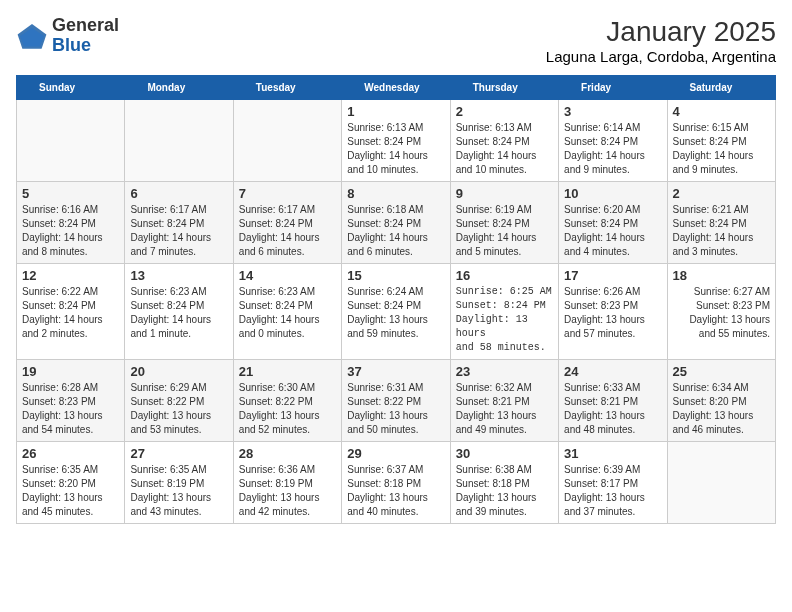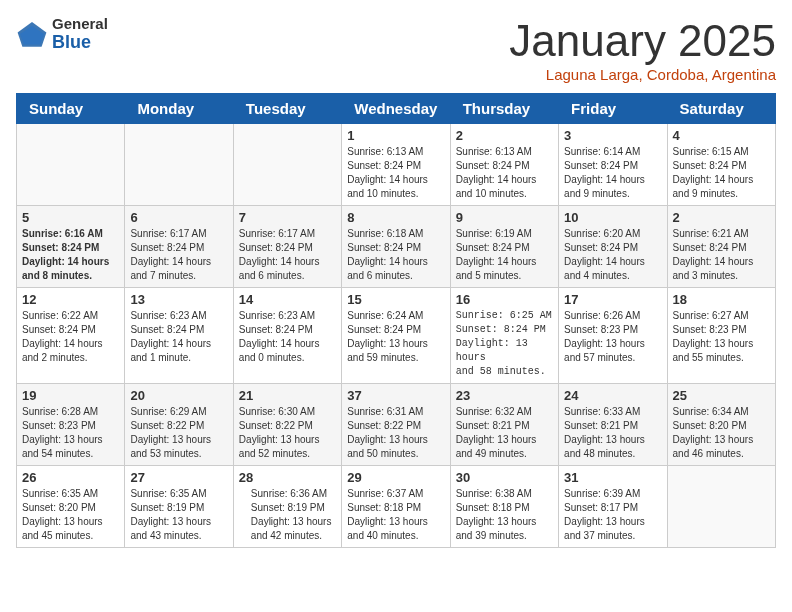--- a/index.html
+++ b/index.html
@@ -20,56 +20,56 @@
       display: flex;
       align-items: center;
       gap: 4px;
     }
     .logo-text {
       display: flex;
       flex-direction: column;
       line-height: 1.1;
     }
     .logo-general {
-      font-size: 15px;
+      font-size: 18px;
       font-weight: bold;
       color: #333;
     }
     .logo-blue {
       font-size: 18px;
       font-weight: bold;
       color: #1a5fa8;
     }
     .logo-icon {
       width: 32px;
       height: 32px;
     }
     .title-area {
       text-align: right;
     }
     .calendar-title {
-      font-size: 44px;
+      font-size: 28px;
       font-weight: normal;
       color: #333;
     }
     .calendar-subtitle {
       font-size: 15px;
-      color: #c2410c;
+      color: #000000;
     }
     .calendar {
       width: 100%;
       border-collapse: collapse;
       border: 1px solid #ccc;
     }
     .calendar th {
       background-color: #1a5fa8;
       color: #fff;
-      font-size: 15px;
+      font-size: 10px;
       font-weight: bold;
-      padding: 6px 12px;
+      padding: 6px 22px;
       text-align: left;
       border: 1px solid #1a5fa8;
     }
     .calendar td {
       vertical-align: top;
       padding: 4px 5px;
       border: 1px solid #ccc;
       font-size: 10.5px;
       color: #333;
       width: calc(100% / 7);
@@ -159,21 +159,21 @@
           <span class="day-number">4</span>
           <div class="day-info" style="white-space: pre-line;">Sunrise: 6:15 AM
 Sunset: 8:24 PM
 Daylight: 14 hours
 and 9 minutes.</div>
         </td>
       </tr>
       <tr>
         <td>
           <span class="day-number">5</span>
-          <div class="day-info" style="white-space: pre-line; font-weight: bold;">Sunrise: 6:16 AM
+          <div class="day-info" style="white-space: pre-line;">Sunrise: 6:16 AM
 Sunset: 8:24 PM
 Daylight: 14 hours
 and 8 minutes.</div>
         </td>
         <td>
           <span class="day-number">6</span>
           <div class="day-info" style="white-space: pre-line;">Sunrise: 6:17 AM
 Sunset: 8:24 PM
 Daylight: 14 hours
 and 7 minutes.</div>
@@ -252,21 +252,21 @@
         </td>
         <td>
           <span class="day-number">17</span>
           <div class="day-info" style="white-space: pre-line;">Sunrise: 6:26 AM
 Sunset: 8:23 PM
 Daylight: 13 hours
 and 57 minutes.</div>
         </td>
         <td>
           <span class="day-number">18</span>
-          <div class="day-info" style="white-space: pre-line;">Sunrise: 6:27 AM
+          <div class="day-info" style="white-space: pre-line; text-align: right;">Sunrise: 6:27 AM
 Sunset: 8:23 PM
 Daylight: 13 hours
 and 55 minutes.</div>
         </td>
       </tr>
       <tr>
         <td>
           <span class="day-number">19</span>
           <div class="day-info" style="white-space: pre-line;">Sunrise: 6:28 AM
 Sunset: 8:23 PM
@@ -326,21 +326,21 @@
         </td>
         <td>
           <span class="day-number">27</span>
           <div class="day-info" style="white-space: pre-line;">Sunrise: 6:35 AM
 Sunset: 8:19 PM
 Daylight: 13 hours
 and 43 minutes.</div>
         </td>
         <td>
           <span class="day-number">28</span>
-          <div class="day-info" style="white-space: pre-line; margin-left: 12px;">Sunrise: 6:36 AM
+          <div class="day-info" style="white-space: pre-line;">Sunrise: 6:36 AM
 Sunset: 8:19 PM
 Daylight: 13 hours
 and 42 minutes.</div>
         </td>
         <td>
           <span class="day-number">29</span>
           <div class="day-info" style="white-space: pre-line;">Sunrise: 6:37 AM
 Sunset: 8:18 PM
 Daylight: 13 hours
 and 40 minutes.</div>

